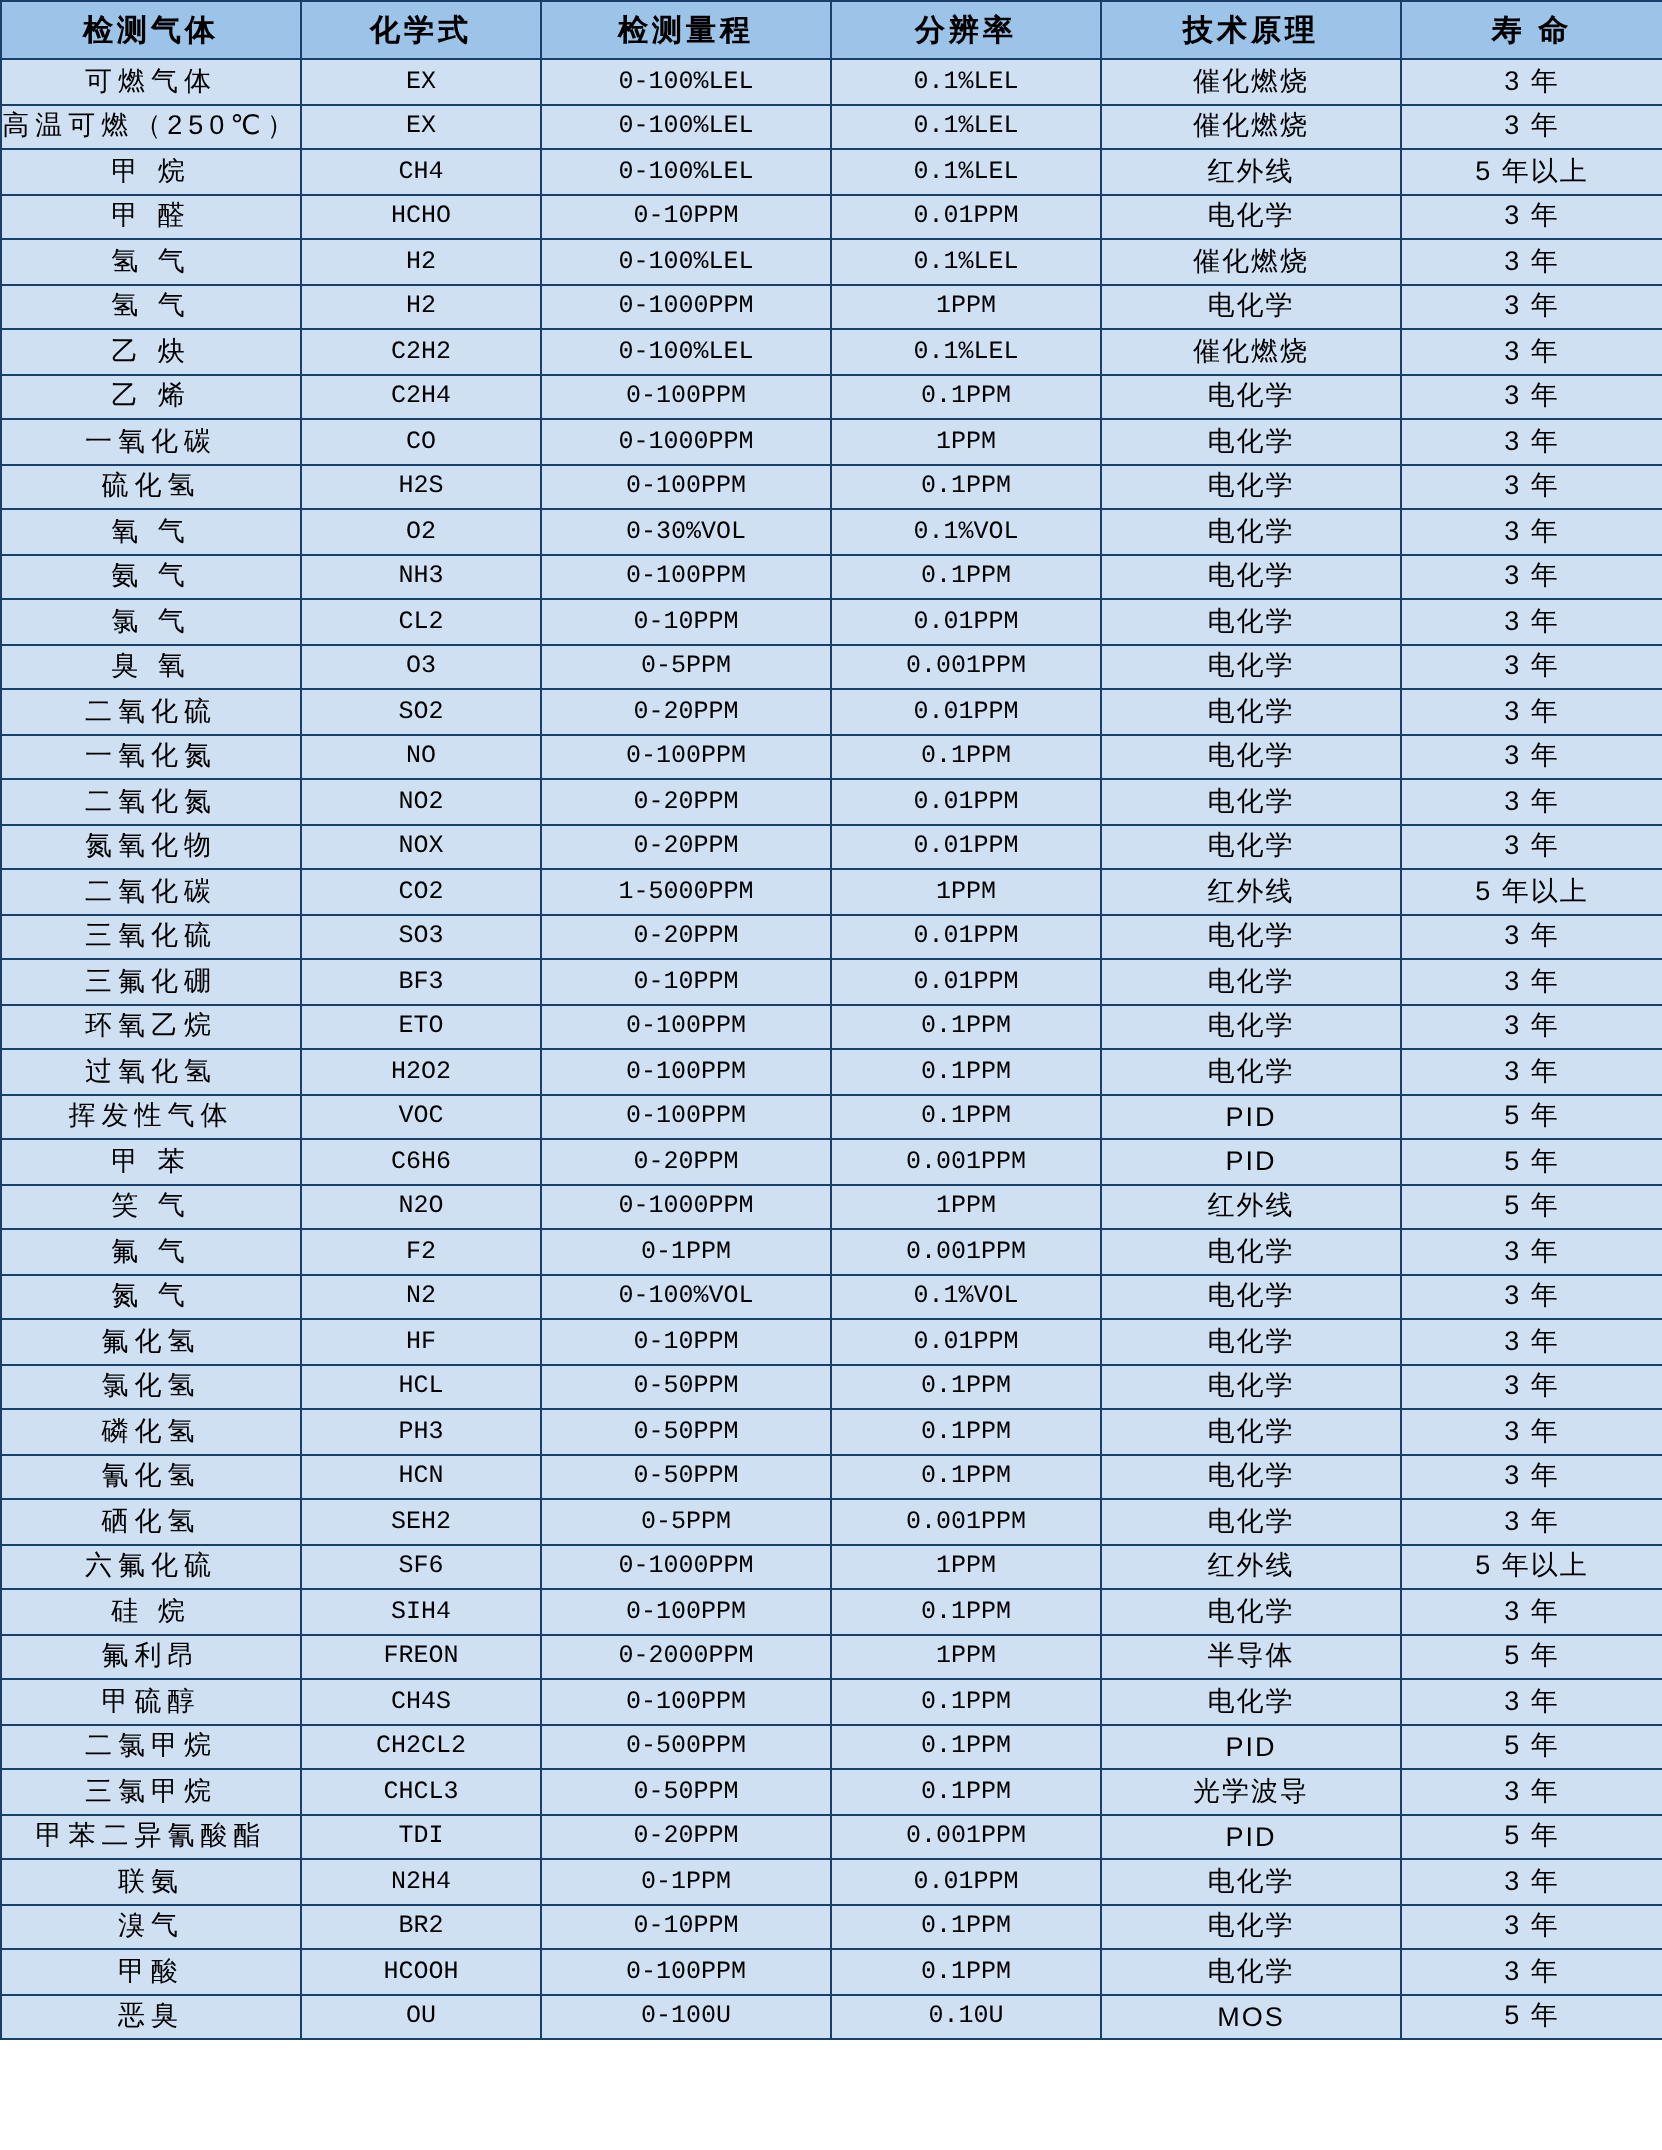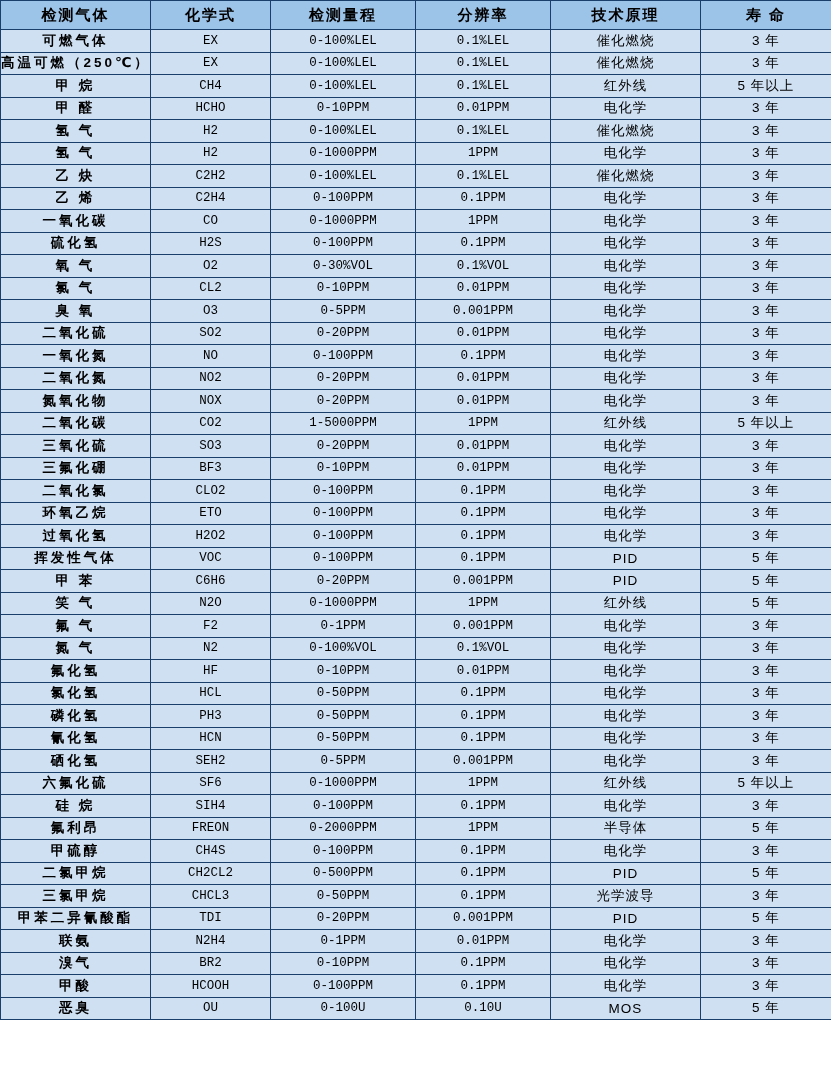--- a/index.html
+++ b/index.html
@@ -34,21 +34,20 @@
     margin-left: 24px;
   }
   #gas-table tbody td {
     background: #cfe0f3;
     height: 21.5px;
     font-size: 13.5px;
     font-weight: normal;
   }
   #gas-table tbody td.col-name {
     letter-spacing: 3px;
-    font-weight: bold;
   }
   #gas-table tbody td.col-formula,
   #gas-table tbody td.col-range,
   #gas-table tbody td.col-res {
     font-family: "Liberation Mono", "DejaVu Sans Mono", monospace;
     font-size: 12.5px;
     letter-spacing: 0px;
   }
   #gas-table tbody td.col-tech {
     letter-spacing: 1px;
@@ -169,20 +168,28 @@
       </tr>
       <tr>
         <td class="col-name">氧 气</td>
         <td class="col-formula">O2</td>
         <td class="col-range">0-30%VOL</td>
         <td class="col-res">0.1%VOL</td>
         <td class="col-tech">电化学</td>
         <td class="col-life">3 年</td>
       </tr>
       <tr>
+        <td class="col-name">氨 气</td>
+        <td class="col-formula">NH3</td>
+        <td class="col-range">0-100PPM</td>
+        <td class="col-res">0.1PPM</td>
+        <td class="col-tech">电化学</td>
+        <td class="col-life">3 年</td>
+      </tr>
+      <tr>
         <td class="col-name">氯 气</td>
         <td class="col-formula">CL2</td>
         <td class="col-range">0-10PPM</td>
         <td class="col-res">0.01PPM</td>
         <td class="col-tech">电化学</td>
         <td class="col-life">3 年</td>
       </tr>
       <tr>
         <td class="col-name">臭 氧</td>
         <td class="col-formula">O3</td>
@@ -237,28 +244,20 @@
         <td class="col-range">0-20PPM</td>
         <td class="col-res">0.01PPM</td>
         <td class="col-tech">电化学</td>
         <td class="col-life">3 年</td>
       </tr>
       <tr>
         <td class="col-name">三氟化硼</td>
         <td class="col-formula">BF3</td>
         <td class="col-range">0-10PPM</td>
         <td class="col-res">0.01PPM</td>
-        <td class="col-tech">电化学</td>
-        <td class="col-life">3 年</td>
-      </tr>
-      <tr>
-        <td class="col-name">二氧化氯</td>
-        <td class="col-formula">CLO2</td>
-        <td class="col-range">0-100PPM</td>
-        <td class="col-res">0.1PPM</td>
         <td class="col-tech">电化学</td>
         <td class="col-life">3 年</td>
       </tr>
       <tr>
         <td class="col-name">环氧乙烷</td>
         <td class="col-formula">ETO</td>
         <td class="col-range">0-100PPM</td>
         <td class="col-res">0.1PPM</td>
         <td class="col-tech">电化学</td>
         <td class="col-life">3 年</td>

